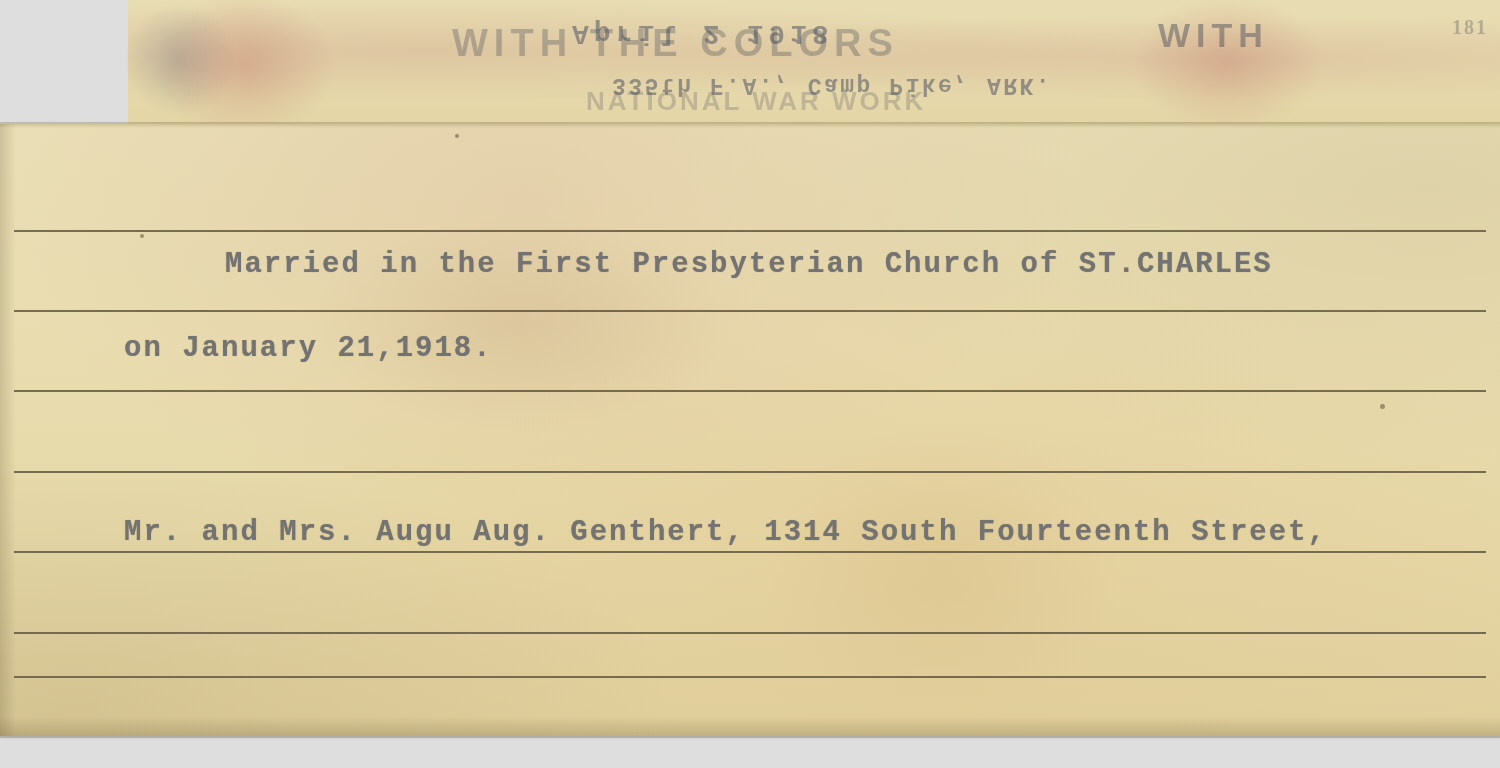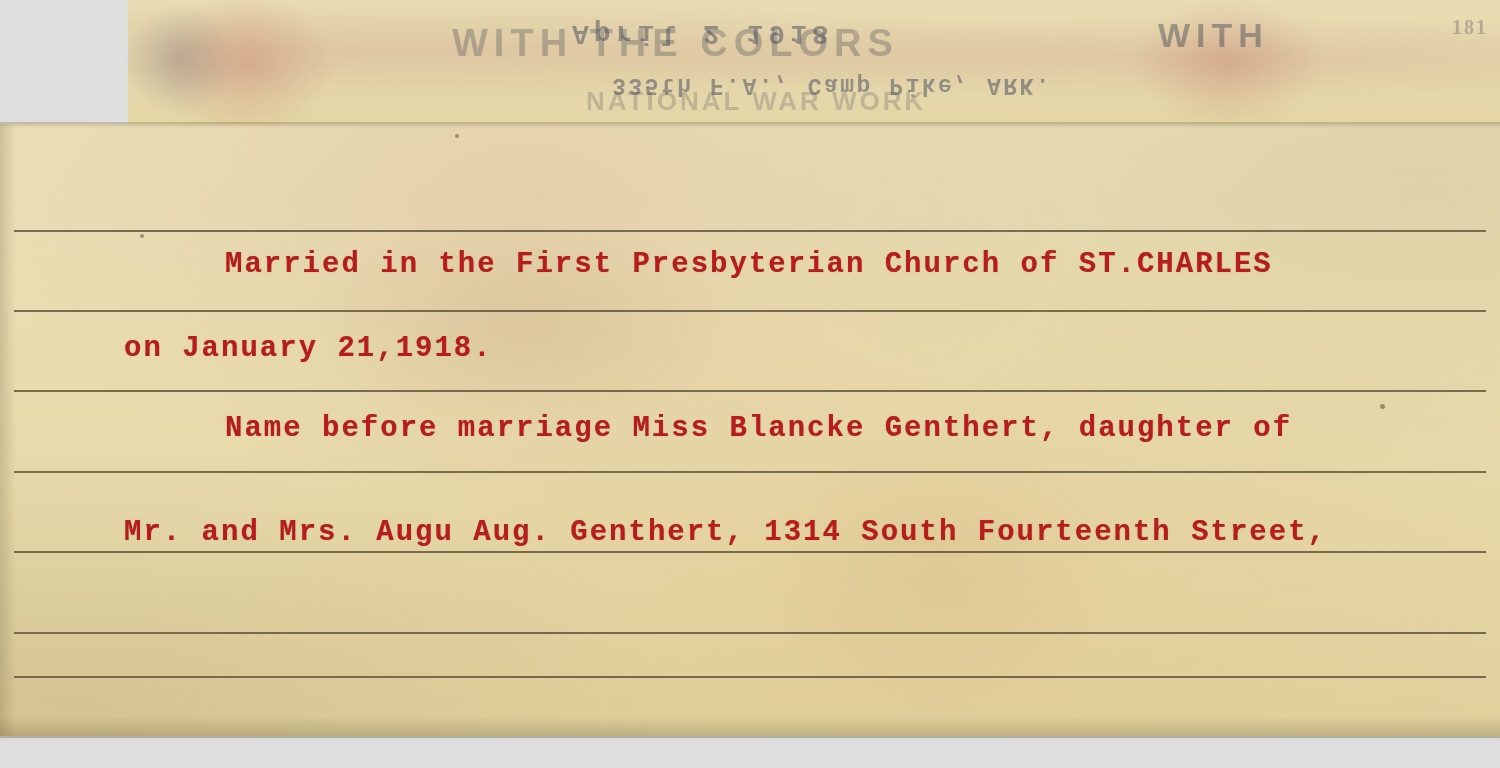--- a/index.html
+++ b/index.html
@@ -61,21 +61,21 @@
     left: 14px;
     width: 1472px;
     height: 2px;
     background: #4a4330;
     opacity: 0.72;
   }
 
   
   .typed {
     position: absolute;
-    color: #b91c1c;
+    color: #737373;
     font-family: "Liberation Mono", "DejaVu Sans Mono", monospace;
     font-size: 29px;
     font-weight: 700;
     letter-spacing: 2.0px;
     white-space: pre;
     text-shadow: 0 0 1px rgba(40,32,16,0.35);
   }
   .l1 { left: 225px; top: 248px; }
   .l2 { left: 124px; top: 332px; }
   .l3 { left: 225px; top: 412px; }
@@ -173,16 +173,15 @@
     <div class="speck" style="left: 1380px; top: 280px; width: 5px; height: 5px;"></div>
     <div class="speck" style="left: 455px; top: 10px; width: 4px; height: 4px;"></div>
   </div>
 
   <div class="fold"></div>
   <div class="edge-left"></div>
   <div class="edge-bottom"></div>
 
   <div class="typed l1">Married in the First Presbyterian Church of ST.CHARLES</div>
   <div class="typed l2">on January 21,1918.</div>
-  <div class="typed l3">Name before marriage Miss Blancke Genthert, daughter of</div>
   <div class="typed l4">Mr. and Mrs. Augu Aug. Genthert, 1314 South Fourteenth Street,</div>
 
 </div>
 
 </body></html>

